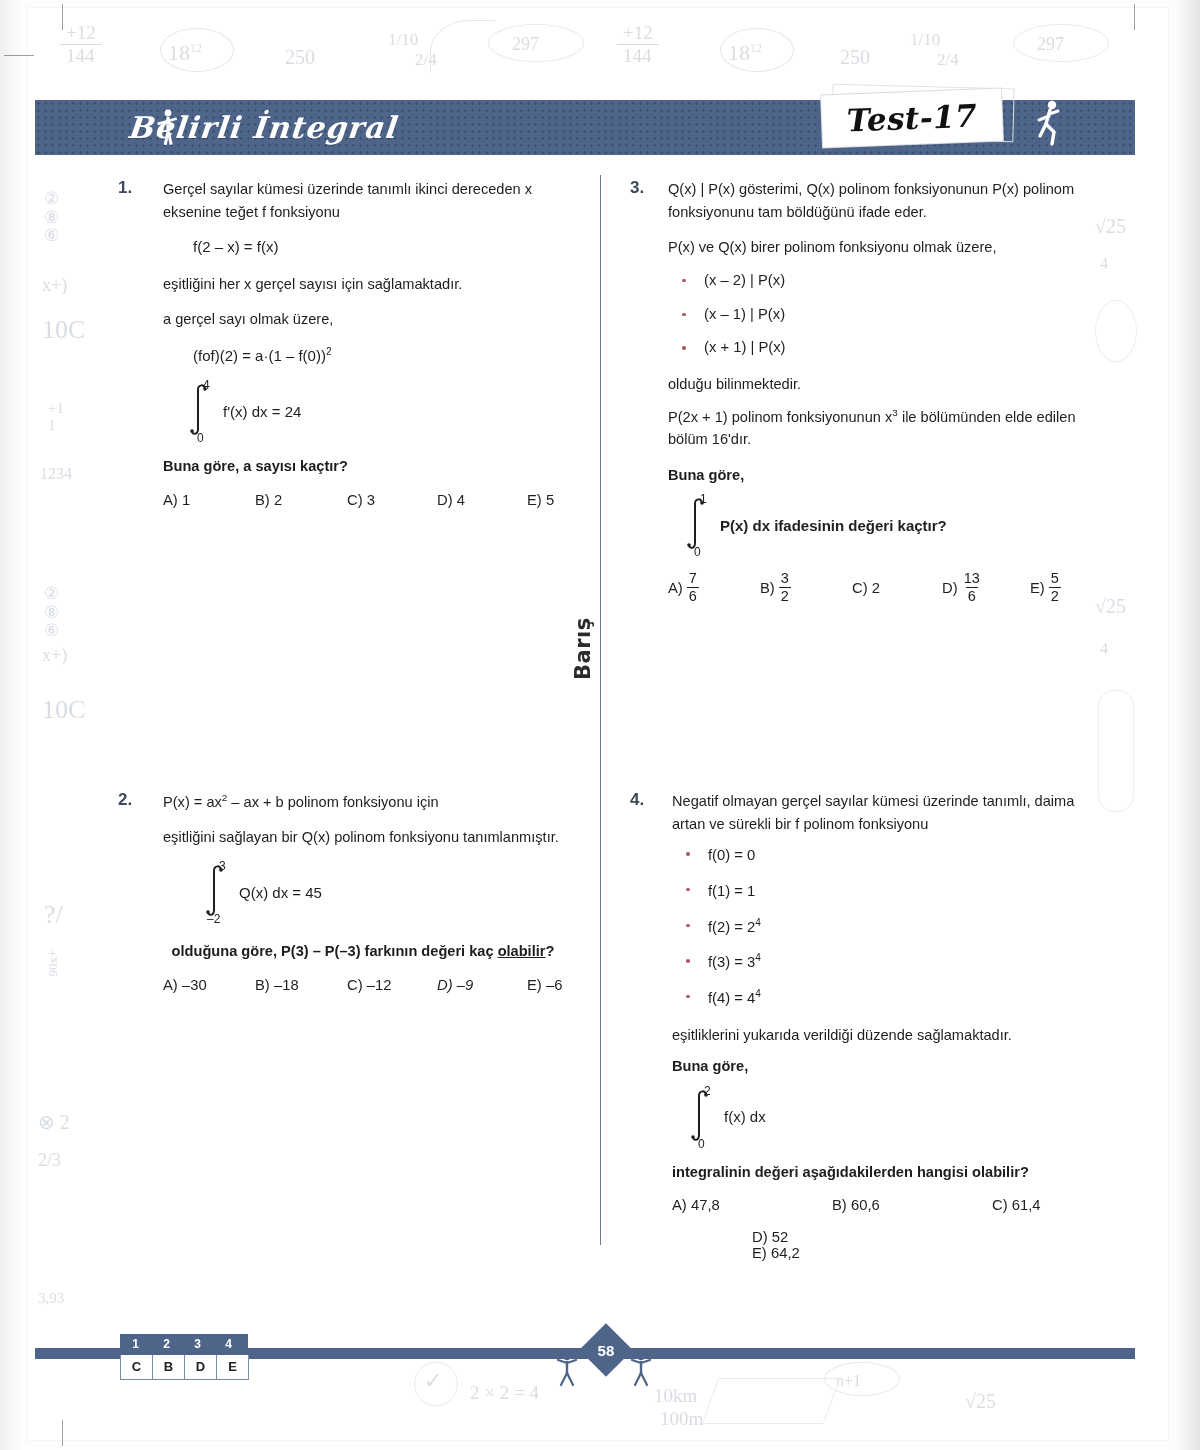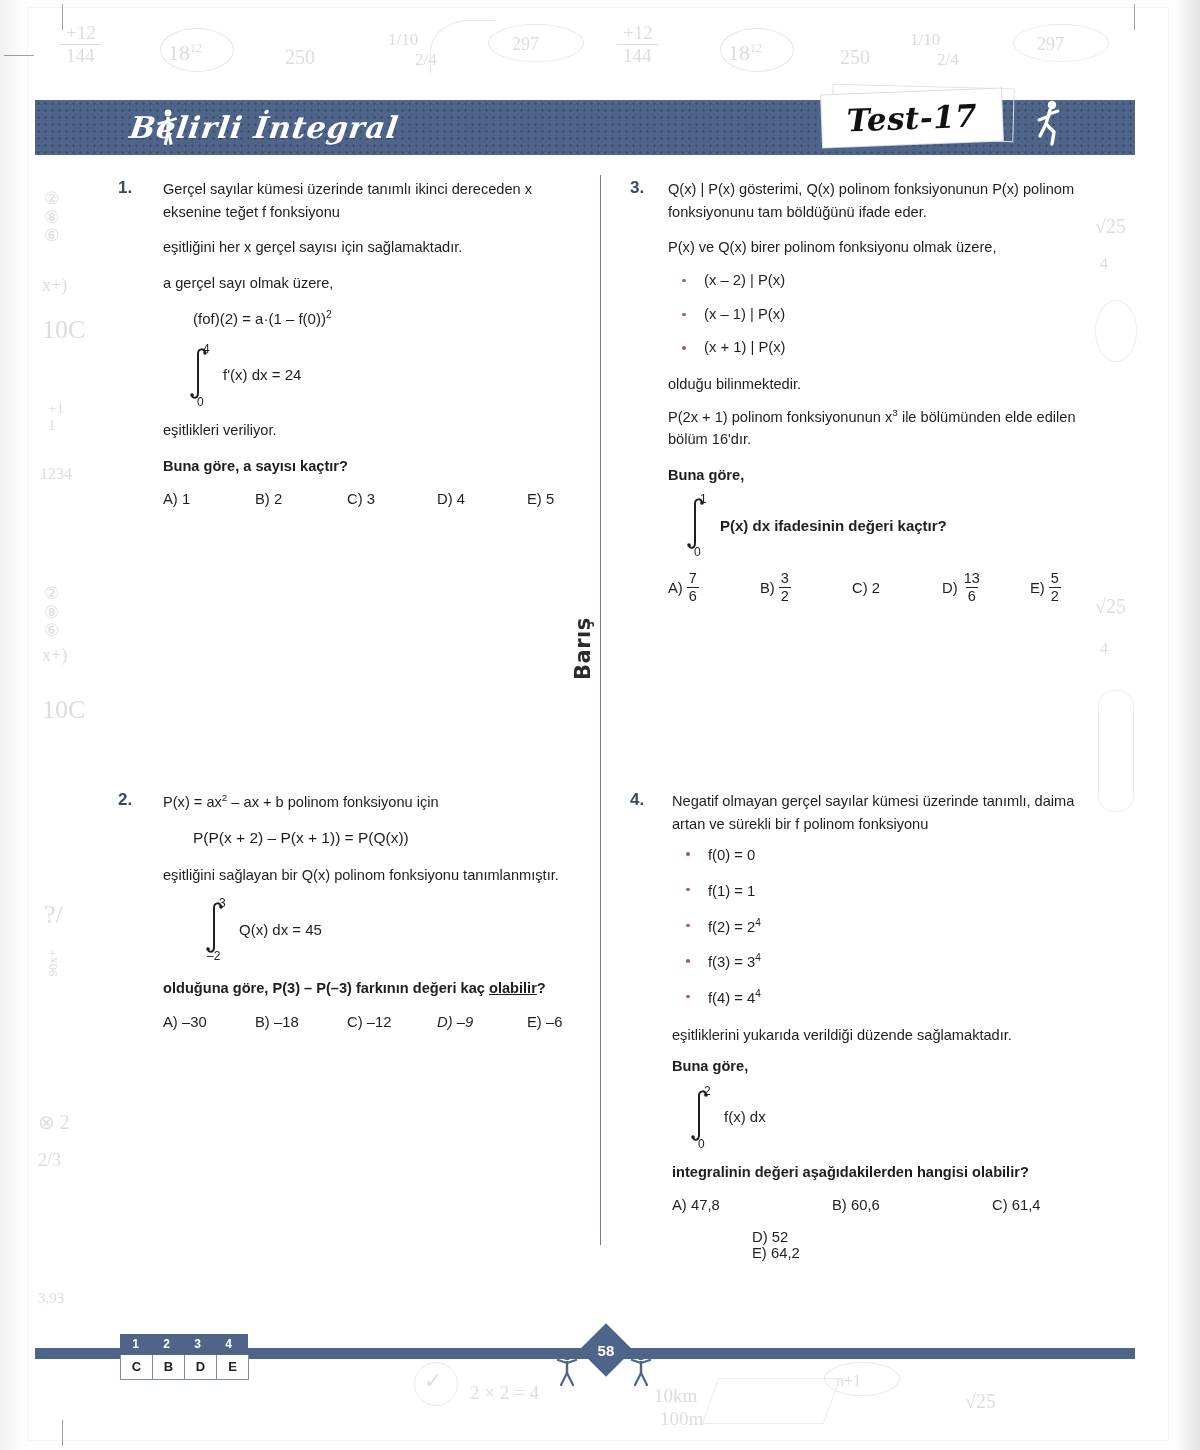--- a/index.html
+++ b/index.html
@@ -261,38 +261,38 @@
     <path d="M19 18 L9 22" stroke="#ffffff" stroke-width="3" fill="none" stroke-linecap="round"></path>
   </svg>
 
   <div class="divider"></div>
   <div class="vertical-brand">Barış</div>
 
   <div class="q" style="left:118px;top:178px;">
     <div class="qnum">1.</div>
     <div class="qbody">
       <p class="ln">Gerçel sayılar kümesi üzerinde tanımlı ikinci dereceden x eksenine teğet f fonksiyonu</p>
+      <p class="eq">f(2 – x) = f(x)</p>
       <p class="ln">eşitliğini her x gerçel sayısı için sağlamaktadır.</p>
       <p class="ln">a gerçel sayı olmak üzere,</p>
       <p class="eq">
         <span>(fof)(2) = a·(1 – f(0))</span><sup>2</sup>
       </p>
       <div class="integral">
         <div class="int-sym">
           <svg width="30" height="60" viewBox="0 0 30 60">
             <path d="M18 8 C18 3, 11 3, 11 9 L11 48 C11 54, 5 54, 5 50" stroke="#1e1e1e" stroke-width="2" fill="none" stroke-linecap="round"></path>
             <circle cx="18" cy="8" r="1.8" fill="#1e1e1e"></circle>
             <circle cx="5" cy="50" r="1.8" fill="#1e1e1e"></circle>
           </svg>
           <span class="int-lim top">4</span>
           <span class="int-lim bot">0</span>
         </div>
         <div class="int-expr">f'(x) dx = 24</div>
       </div>
-      <p class="ln">eşitlikleri veriliyor.</p>
       <p class="ln bold">Buna göre, a sayısı kaçtır?</p>
       <div class="opts" style="margin-top:14px;">
         <div class="opt" style="width:92px;">
           <span>A)</span>
           <span>1</span>
         </div>
         <div class="opt" style="width:92px;">
           <span>B)</span>
           <span>2</span>
         </div>
@@ -311,35 +311,34 @@
       </div>
     </div>
   </div>
 
   <div class="q" style="left:118px;top:790px;">
     <div class="qnum">2.</div>
     <div class="qbody">
       <p class="ln">
         <span>P(x) = ax</span><sup>2</sup><span> – ax + b polinom fonksiyonu için</span>
       </p>
-      <p class="eq" style="font-size:15.5px;">P(P(x + 2) – P(x + 1)) = P(Q(x))</p>
       <p class="ln">eşitliğini sağlayan bir Q(x) polinom fonksiyonu tanımlanmıştır.</p>
       <div class="integral" style="padding-left:40px;">
         <div class="int-sym">
           <svg width="30" height="60" viewBox="0 0 30 60">
             <path d="M18 8 C18 3, 11 3, 11 9 L11 48 C11 54, 5 54, 5 50" stroke="#1e1e1e" stroke-width="2" fill="none" stroke-linecap="round"></path>
             <circle cx="18" cy="8" r="1.8" fill="#1e1e1e"></circle>
             <circle cx="5" cy="50" r="1.8" fill="#1e1e1e"></circle>
           </svg>
           <span class="int-lim top">3</span>
           <span class="int-lim bot" style="left:4px;">–2</span>
         </div>
         <div class="int-expr">Q(x) dx = 45</div>
       </div>
-      <p class="ln bold" style="margin-top:18px;">
+      <p class="ln bold" style="margin-top:18px;text-align:center;">
         <span>olduğuna göre, P(3) – P(–3) farkının değeri kaç </span><span class="u">olabilir</span><span>?</span>
       </p>
       <div class="opts" style="margin-top:14px;">
         <div class="opt" style="width:92px;">
           <span>A)</span>
           <span>–30</span>
         </div>
         <div class="opt" style="width:92px;">
           <span>B)</span>
           <span>–18</span>

